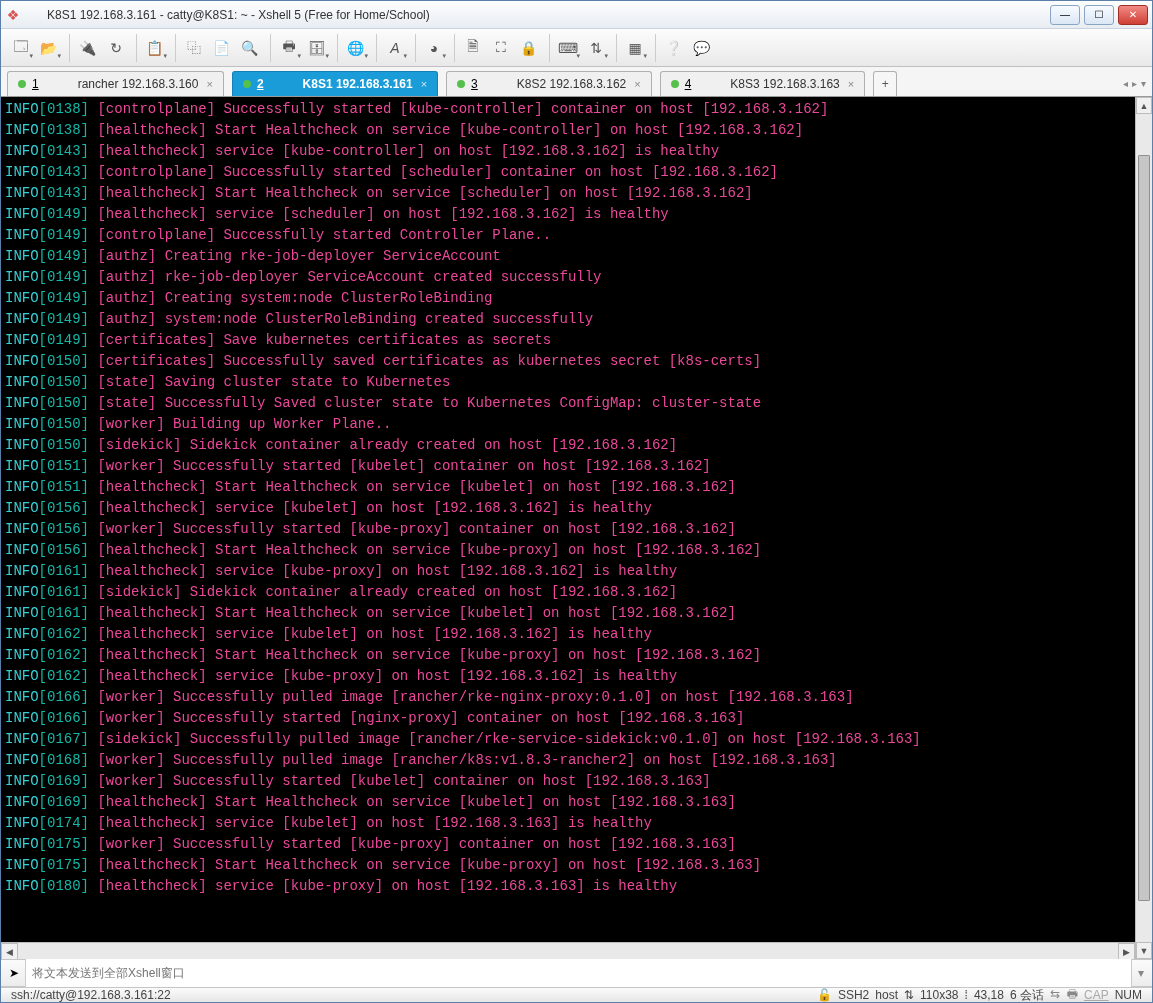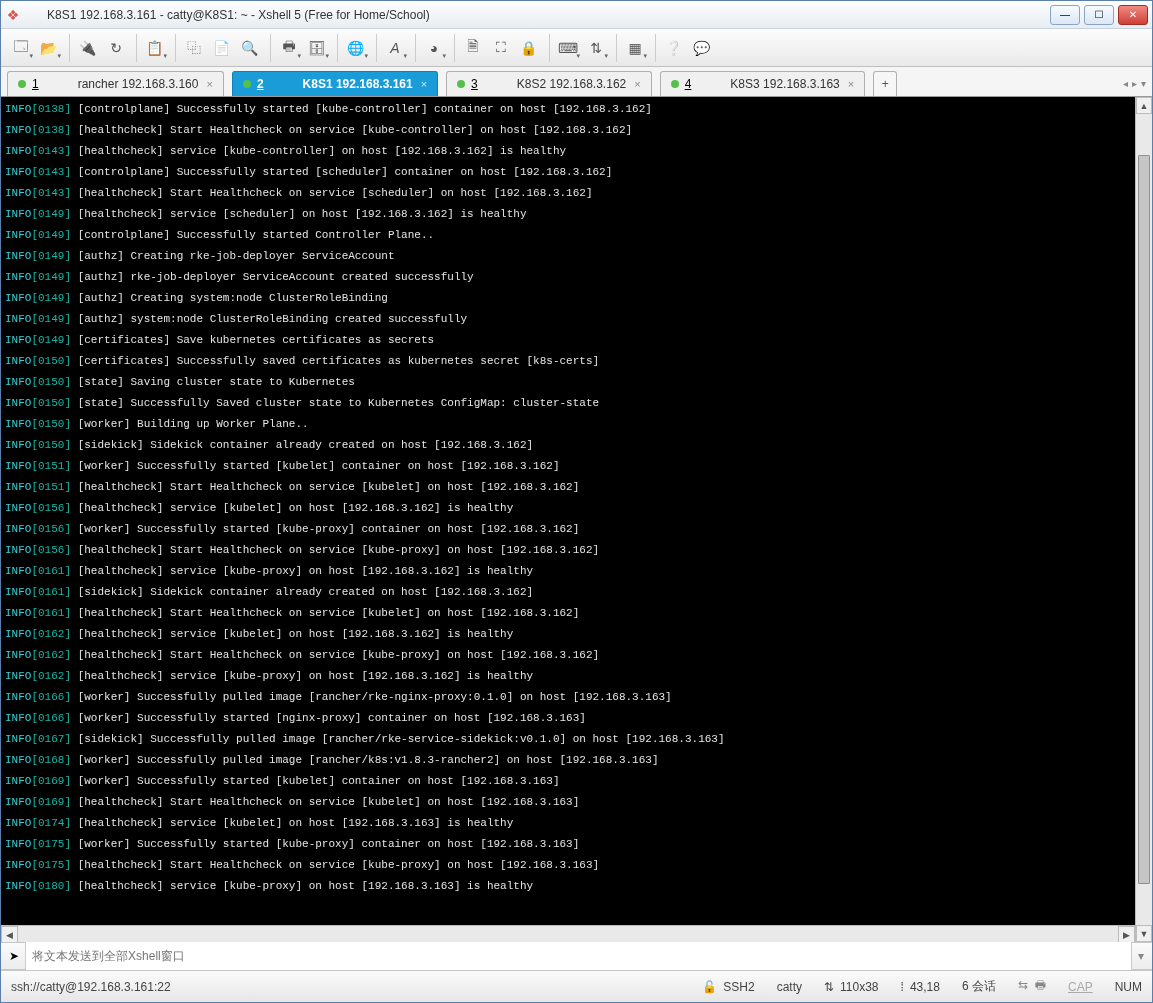--- a/index.html
+++ b/index.html
@@ -20,33 +20,33 @@
 .tab { display: flex; align-items: center; padding: 0 10px; border: 1px solid #b0b0b0; border-bottom: none; background: #f0f0f0; margin-right: 2px; margin-left: 6px; border-radius: 3px 3px 0 0; font-size: 12px; cursor: pointer; min-width: 200px; }
 .tab .dot { width: 8px; height: 8px; border-radius: 50%; background: #55c04b; margin-right: 6px; }
 .tab .num { text-decoration: underline; margin-right: 4px; color: #000; }
 .tab .label { flex: 1; color: #333; padding-left: 35px; }
 .tab .x { margin-left: 8px; color: #888; font-size: 11px; }
 .tab.active { background: #1a9cd8; color: #fff; border-color: #1380b6; }
 .tab.active .label, .tab.active .num { color: #fff; font-weight: bold; }
 .tab.active .x { color: #cce8f5; }
 .tab-add { width: 24px; display: flex; align-items: center; justify-content: center; border: 1px solid #b0b0b0; border-bottom: none; background: #f6f6f6; border-radius: 3px 3px 0 0; margin-left: 6px; cursor: pointer; color: #555; }
 .terminal-wrap { flex: 1; overflow: hidden; position: relative; background: #fff; }
-.terminal { background: #000; color: #fff; font-family: "Consolas", "Courier New", monospace; font-size: 11px; line-height: 21px; padding: 2px 4px; height: 100%; overflow: auto; white-space: pre; }
+.terminal { background: #000; color: #fff; font-family: "Consolas", "Courier New", monospace; font-size: 14px; line-height: 21px; padding: 2px 4px; height: 100%; overflow: auto; white-space: pre; }
 .term-line { display: flex; }
 .l-info { color: #36d0d6; }
 .l-time { color: #14b8a6; }
-.l-msg  { color: #e5e5e5; }
+.l-msg  { color: #ec4899; }
 .scrollbar-v { position: absolute; right: 0; top: 0; bottom: 0; width: 17px; background: #e9e9e9; border-left: 1px solid #bcbcbc; display: flex; flex-direction: column; }
 .sb-btn { height: 17px; display: flex; align-items: center; justify-content: center; font-size: 9px; color: #555; background: #f0f0f0; border: 1px solid #bcbcbc; }
 .sb-track { flex: 1; position: relative; }
 .sb-thumb { position: absolute; left: 2px; right: 2px; background: #c6c6c6; border: 1px solid #8f8f8f; border-radius: 1px; }
 .scrollbar-h { position: absolute; left: 0; right: 17px; bottom: 0; height: 17px; background: #e9e9e9; border-top: 1px solid #bcbcbc; display: flex; }
 .sendbar { height: 28px; background: linear-gradient(#fbfbfb,#ececec); border-top: 1px solid #c6c6c6; border-bottom: 1px solid #c6c6c6; display: flex; align-items: center; padding: 0 8px; gap: 6px; }
 .sendbar input { flex: 1; height: 36px; border: 1px solid #ccc; background: #fff; padding: 0 6px; font-size: 12px; color: #888; }
-.statusbar { height: 32px; background: linear-gradient(#fbfbfb,#e6e6e6); border-top: 1px solid #c6c6c6; display: flex; align-items: center; padding: 0 10px; font-size: 12px; color: #444; gap: 22px; }
+.statusbar { height: 15px; background: linear-gradient(#fbfbfb,#e6e6e6); border-top: 1px solid #c6c6c6; display: flex; align-items: center; padding: 0 10px; font-size: 12px; color: #444; gap: 6px; }
 .statusbar .spacer { flex: 1; }
 .statusbar .seg { display: flex; align-items: center; gap: 6px; }
 .status-dim { color: #aaa; text-decoration: underline; }
 </style>
 </head>
 <body>
 
 <div class="titlebar">
   <span class="titlebar-icon">❖</span>
   <span class="titlebar-text">K8S1 192.168.3.161 - catty@K8S1: ~ - Xshell 5 (Free for Home/School)</span>
@@ -162,20 +162,20 @@
   <span style="color:#888;">▾</span>
 </div>
 
 <div class="statusbar">
   <span class="seg">ssh://catty@192.168.3.161:22</span>
   <span class="spacer"></span>
   <span class="seg">
     <span>🔓</span>
     <span>SSH2</span>
   </span>
-  <span class="seg">catty</span>
+  <span class="seg">host</span>
   <span class="seg">⇅ <span>110x38</span></span>
   <span class="seg">⁞ <span>43,18</span></span>
   <span class="seg">6 会话</span>
   <span class="seg" style="color:#888;">⇆&nbsp;&nbsp;🖶</span>
   <span class="seg status-dim">CAP</span>
   <span class="seg">NUM</span>
 </div>
 
 </body></html>

